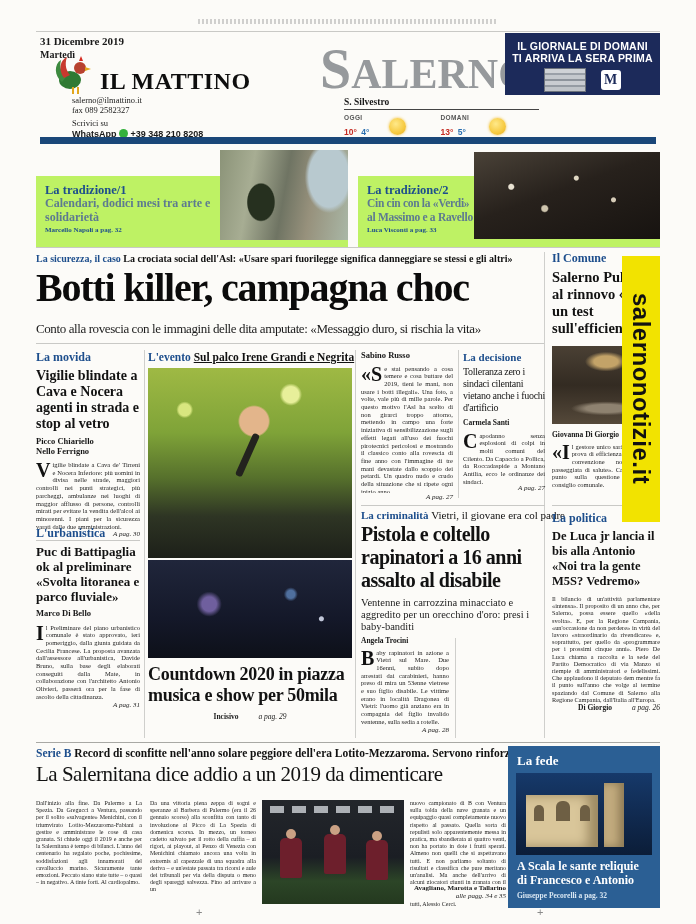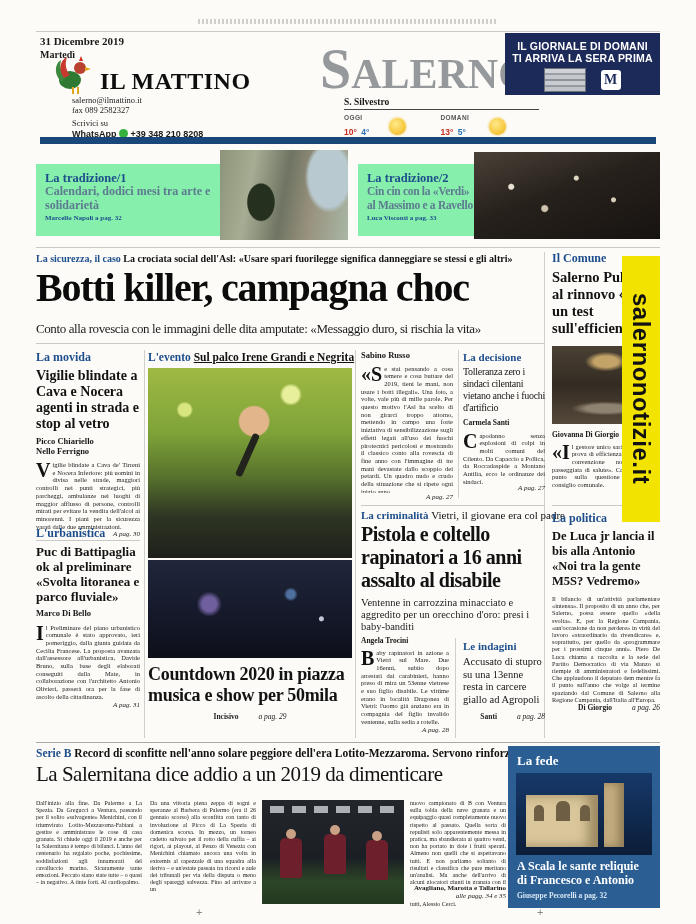--- a/index.html
+++ b/index.html
@@ -12,21 +12,21 @@
   .blue{color:#1d4e8c;}
   .slabel{font-size:12px;font-weight:bold;color:#1d4e8c;}
   .title{font-weight:bold;color:#121212;}
   .byline{font-size:8.5px;font-weight:bold;color:#161616;line-height:9.5px;}
   .btxt{font-size:6.5px;line-height:7.7px;text-align:justify;color:#222;}
   .btxt.dropcap::first-letter{float:left;font-size:20px;line-height:16px;padding:1px 2px 0 0;font-weight:bold;color:#111;}
   .pageref{font-size:7px;font-style:italic;text-align:right;color:#222;}
   .fineprint{position:absolute;left:198px;top:19px;width:300px;height:5px;opacity:.45;
      background:repeating-linear-gradient(90deg,#9a9a9a 0 2px,transparent 2px 4px);}
   .navybar{position:absolute;left:40px;top:137px;width:616px;height:7px;background:#1a4779;}
-  .lightbox{position:absolute;top:164px;height:72px;background:#86efac;}
+  .lightbox{position:absolute;top:176px;height:72px;background:#bef264;}
   .trad-label{font-size:12.5px;font-weight:bold;color:#1d4e8c;line-height:14px;}
   .trad-title{font-size:12px;line-height:13.5px;color:#5d7a90;font-weight:bold;}
   .trad-by{font-size:7px;font-weight:bold;color:#1d4e8c;margin-top:2px;}
   .photo{position:absolute;overflow:hidden;}
   .ph-tree{background:
      radial-gradient(ellipse 22px 30px at 32% 58%, #26301f 0 60%, transparent 65%),
      radial-gradient(ellipse 40px 60px at 85% 30%, #b8c9cf 0 50%, transparent 60%),
      linear-gradient(100deg,#8b9378 0%,#a7ad93 25%,#6f7463 50%,#97917c 70%,#a9b7a6 100%);}
   .ph-orch{background:
      radial-gradient(circle 6px at 20% 40%, #e8e2d2 0 40%, transparent 60%),
@@ -246,27 +246,20 @@
     <span style="font-weight:normal;color:#111;">Vietri, il giovane era col padre</span>
   </div>
   <div class="abs title" style="left:361px;top:523px;width:186px;font-size:20px;line-height:23px;letter-spacing:-.5px;">Pistola e coltello rapinatori a 16 anni assalto al disabile</div>
   <div class="abs" style="left:361px;top:597px;width:184px;font-size:10.5px;line-height:12px;color:#1c1c1c;">Ventenne in carrozzina minacciato e aggredito per un orecchino d'oro: presi i baby-banditi</div>
   <div class="abs" style="left:361px;top:636px;width:88px;height:102px;">
     <div class="byline" style="font-size:7.5px;">Angela Trocini</div>
     <p class="btxt dropcap clip" style="margin:3px 0 0 0;max-height:80px;">Baby rapinatori in azione a Vietri sul Mare. Due 16enni, subito dopo arrestati dai carabinieri, hanno preso di mira un 53enne vietrese e suo figlio disabile. Le vittime erano in località Dragonea di Vietri: l'uomo già anziano era in compagnia del figlio invalido ventenne, sulla sedia a rotelle.</p>
     <div class="pageref">A pag. 28</div>
   </div>
 
-  <div class="abs" style="left:463px;top:640px;width:82px;height:98px;">
-    <div class="slabel" style="font-size:11px;">Le indagini</div>
-    <div class="title" style="font-size:10.5px;line-height:12.5px;margin-top:4px;font-weight:normal;color:#151515;">Accusato di stupro su una 13enne resta in carcere giallo ad Agropoli</div>
-    <div class="credit-line" style="text-align:right;margin-top:6px;">
-      <b>Santi</b><i> a pag. 28</i>
-    </div>
-  </div>
 
   <div class="abs" style="left:552px;top:251px;width:108px;">
     <div class="slabel">Il Comune</div>
     <div class="title" style="font-size:14.5px;line-height:17px;margin-top:3px;">Salerno Pulita ok al rinnovo «Ma è un test sull'efficienza»</div>
   </div>
   <div class="photo ph-hall" style="left:552px;top:346px;width:108px;height:78px;"></div>
   <div class="abs" style="left:552px;top:430px;width:108px;height:72px;">
     <div class="byline" style="font-size:7.5px;">Giovanna Di Giorgio</div>
     <p class="btxt dropcap clip" style="margin:3px 0 0 0;max-height:48px;">«Il gestore unico sarà messo a dura prova di efficienza perché questa convenzione non è una passeggiata di salute». Caramanno fa il punto sulla questione chiave del consiglio comunale.</p>
     <div class="pageref">A pag. 2</div>

